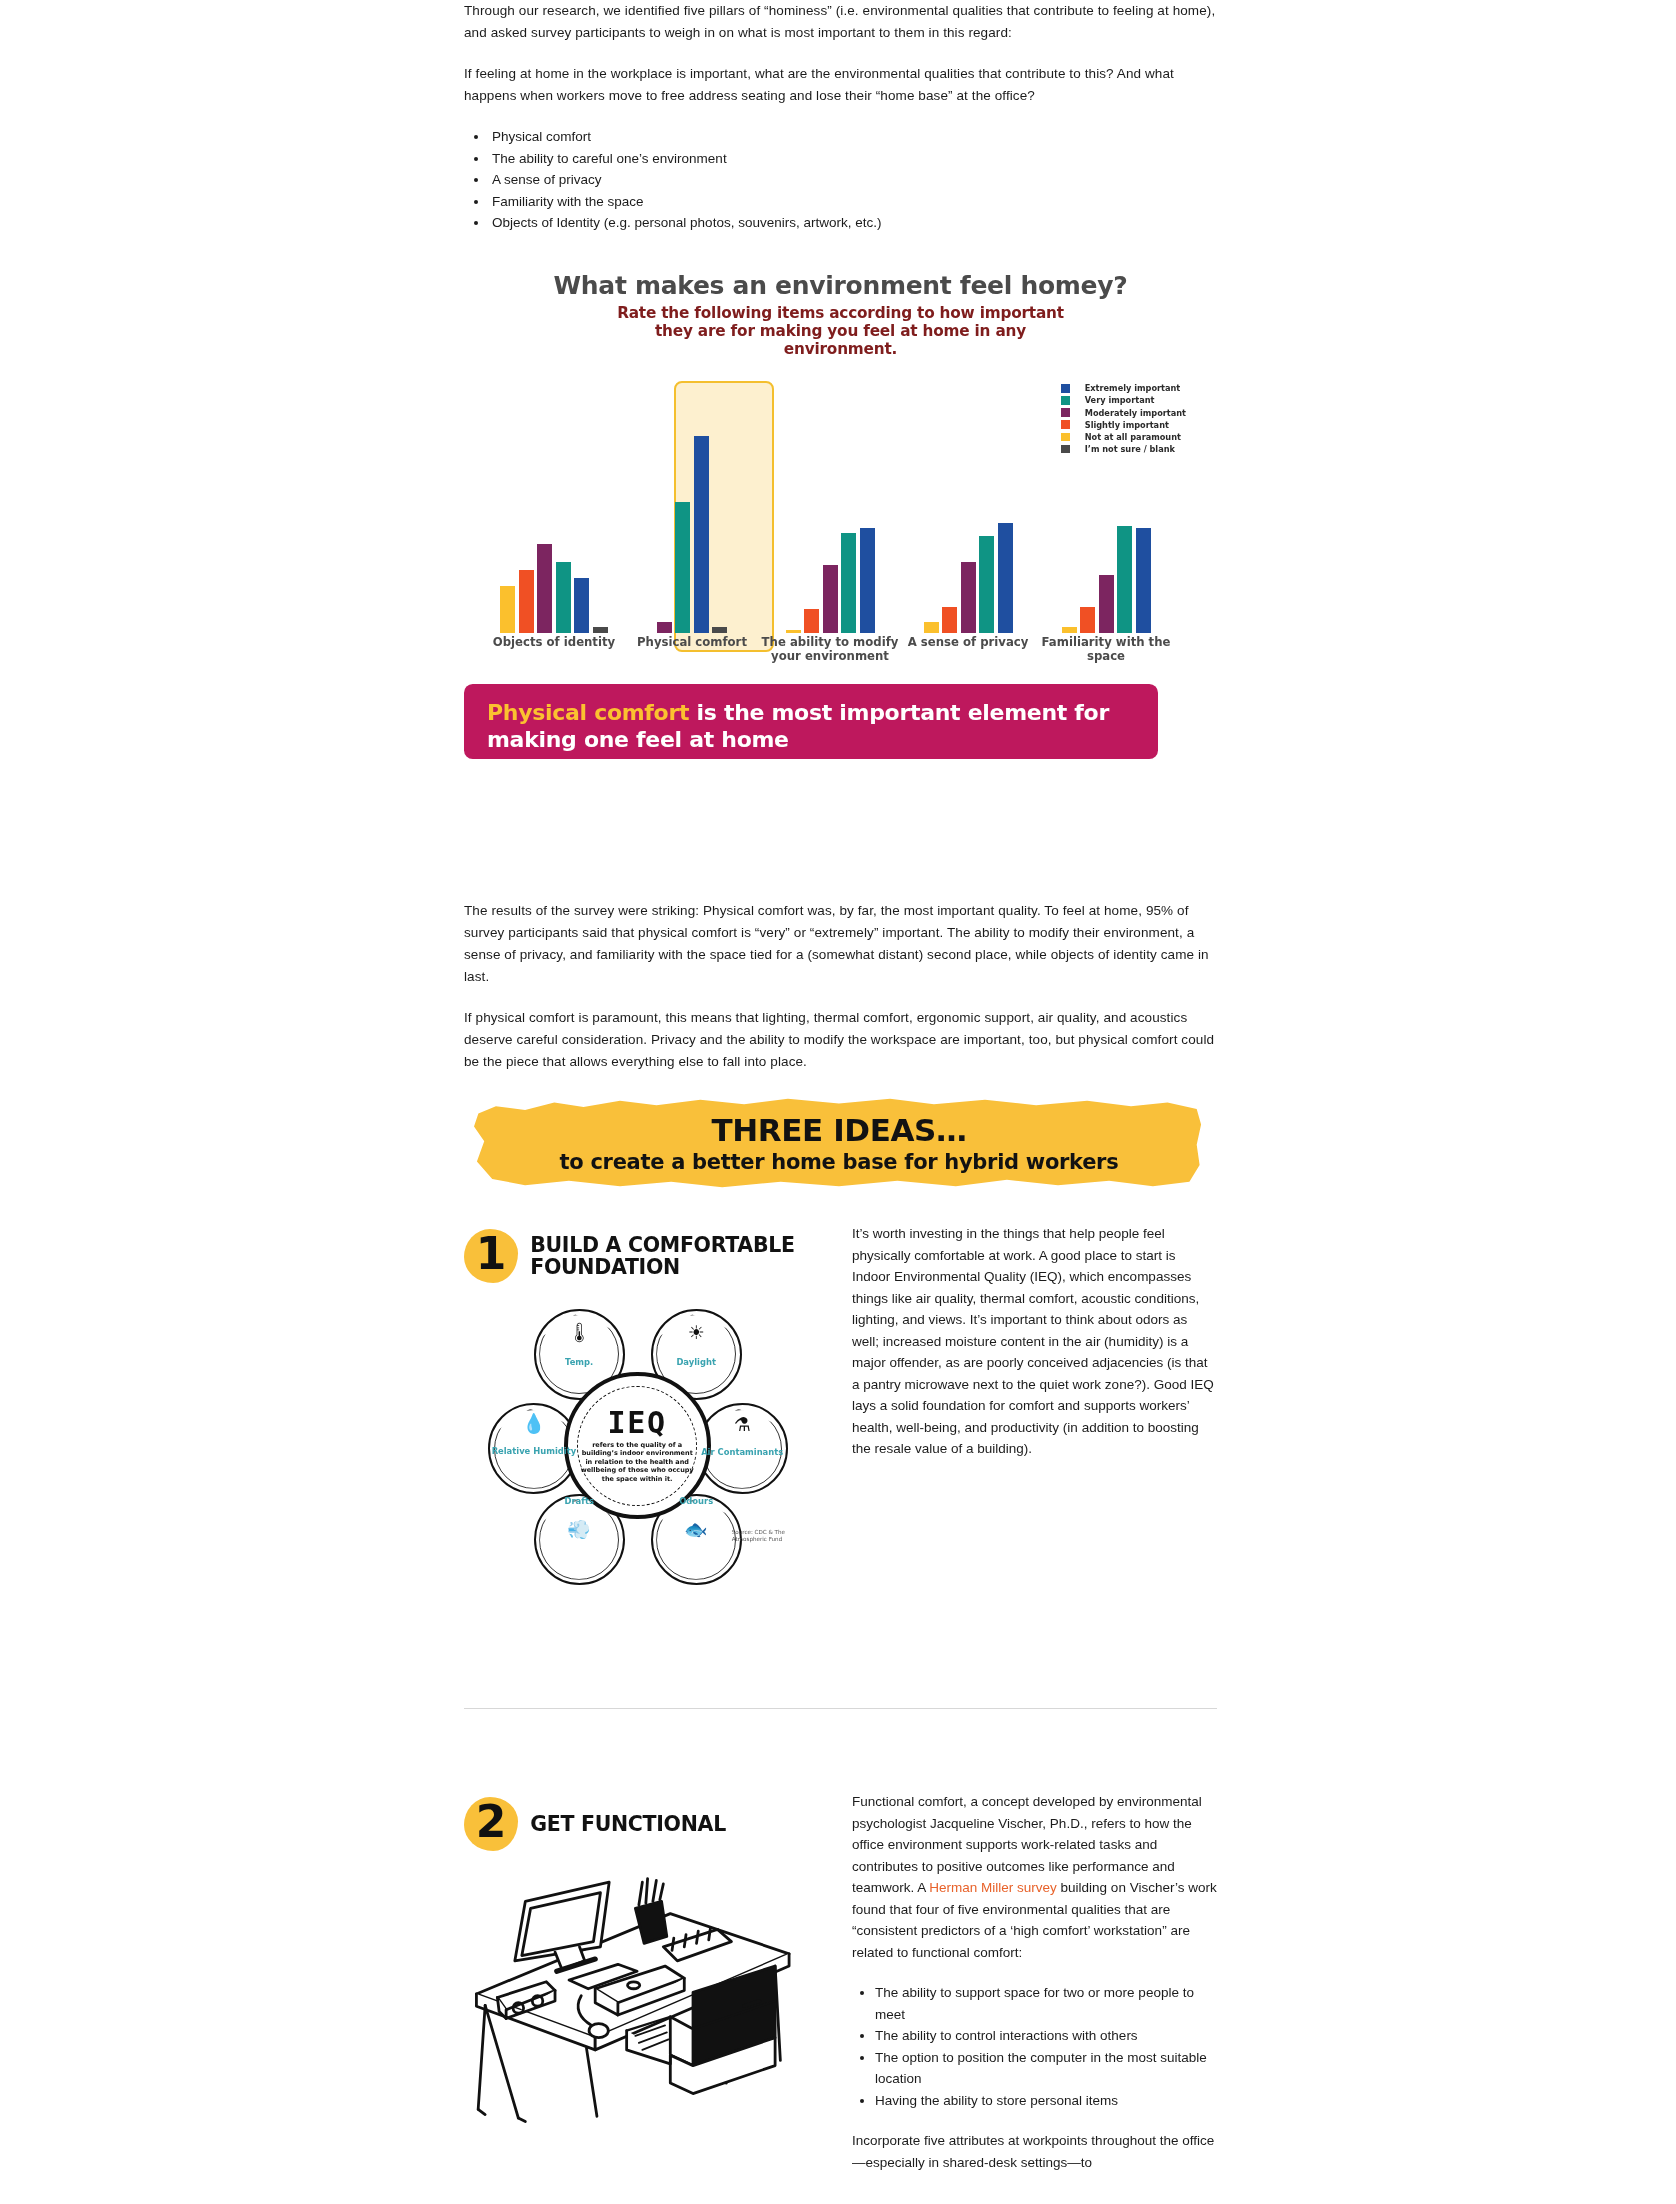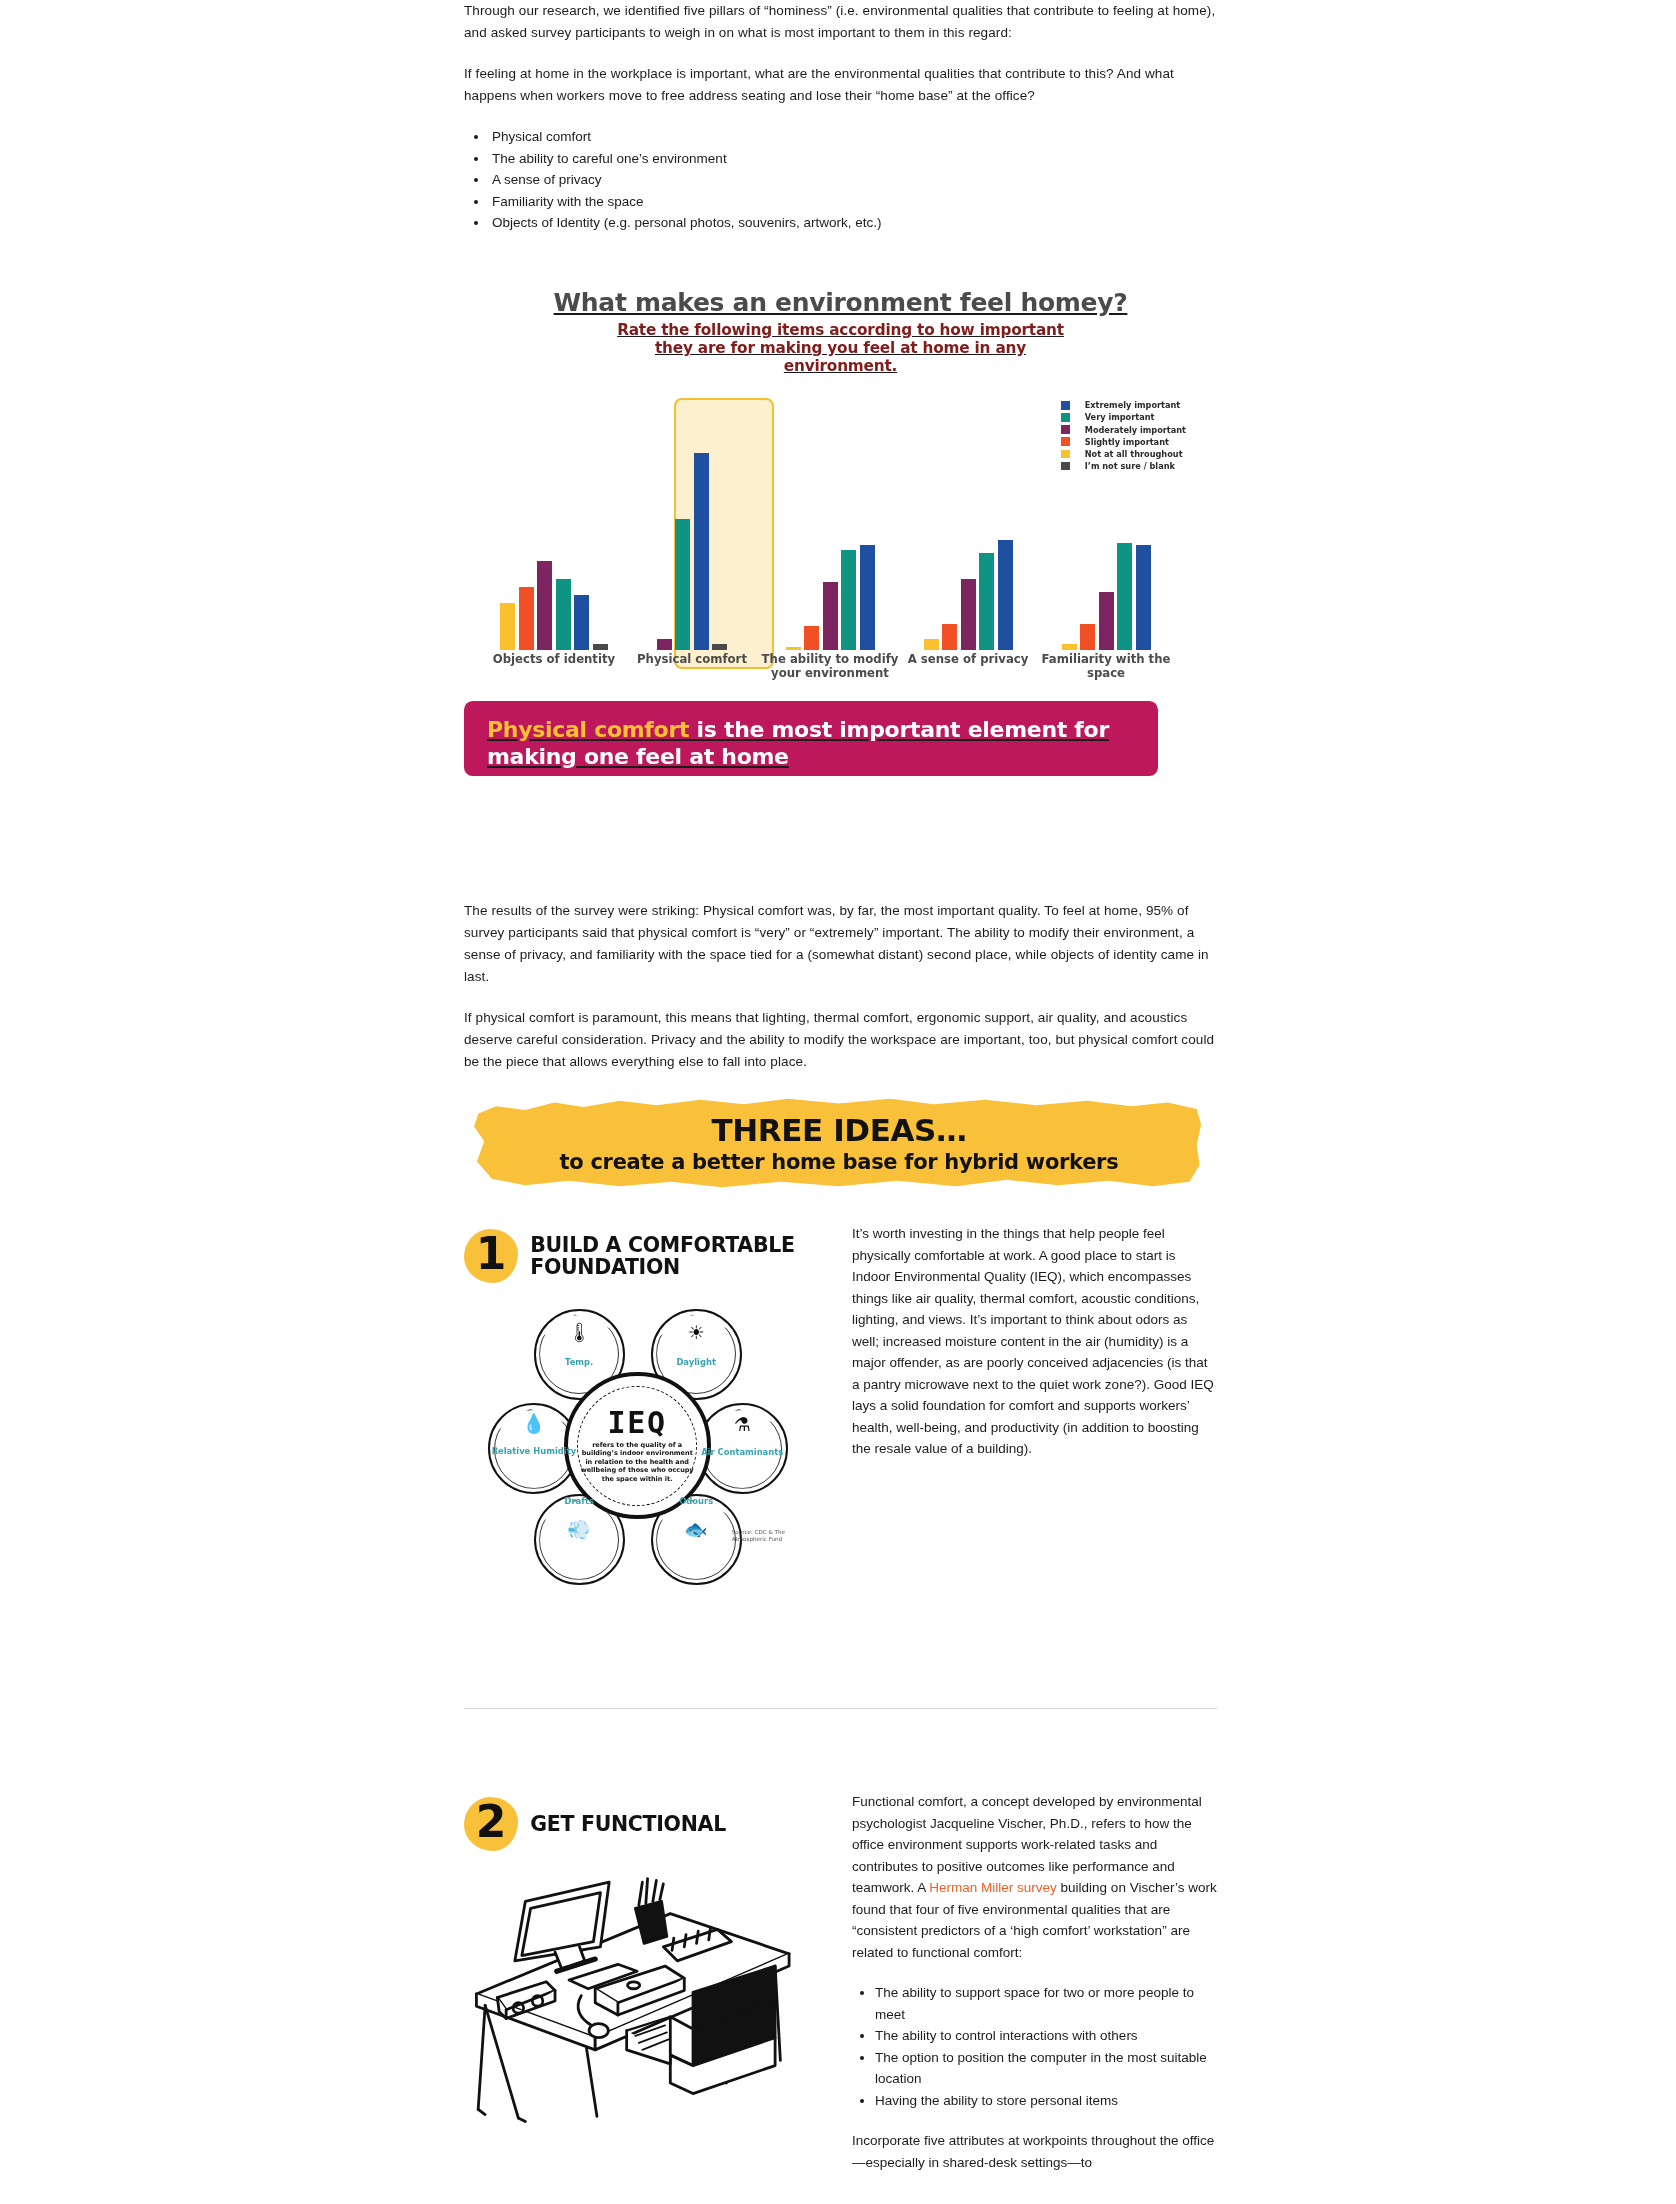--- a/index.html
+++ b/index.html
@@ -37,23 +37,22 @@
     line-height: 21.5px;
     color: #1c1c1c;
     margin: 0 0 0 0;
     padding-left: 3.5px;
   }
 
   
   .infographic {
     position: absolute;
     left: 464px;
-    top: 288px;
+    top: 271px;
     width: 753px;
-    text-decoration: underline;
   }
   .chart-title {
     text-align: center;
     font-family: "DejaVu Sans", sans-serif;
     font-weight: bold;
     font-size: 25px;
     color: #4b4b4b;
     letter-spacing: -0.3px;
     margin: 0 0 3.5px 0;
   }
@@ -419,21 +418,21 @@
         <div class="legend-row">
           <span class="legend-swatch" style="background: rgb(124, 37, 96);"></span>
           <span class="legend-label">Moderately important</span>
         </div>
         <div class="legend-row">
           <span class="legend-swatch" style="background: rgb(240, 80, 36);"></span>
           <span class="legend-label">Slightly important</span>
         </div>
         <div class="legend-row">
           <span class="legend-swatch" style="background: rgb(251, 192, 45);"></span>
-          <span class="legend-label">Not at all throughout</span>
+          <span class="legend-label">Not at all paramount</span>
         </div>
         <div class="legend-row">
           <span class="legend-swatch" style="background: rgb(74, 74, 74);"></span>
           <span class="legend-label">I’m not sure / blank</span>
         </div>
       </div>
 
       <div class="bars" id="bars">
           <div class="group">
             <div class="bar" style="height: 47px; background: rgb(251, 192, 45);"></div>

